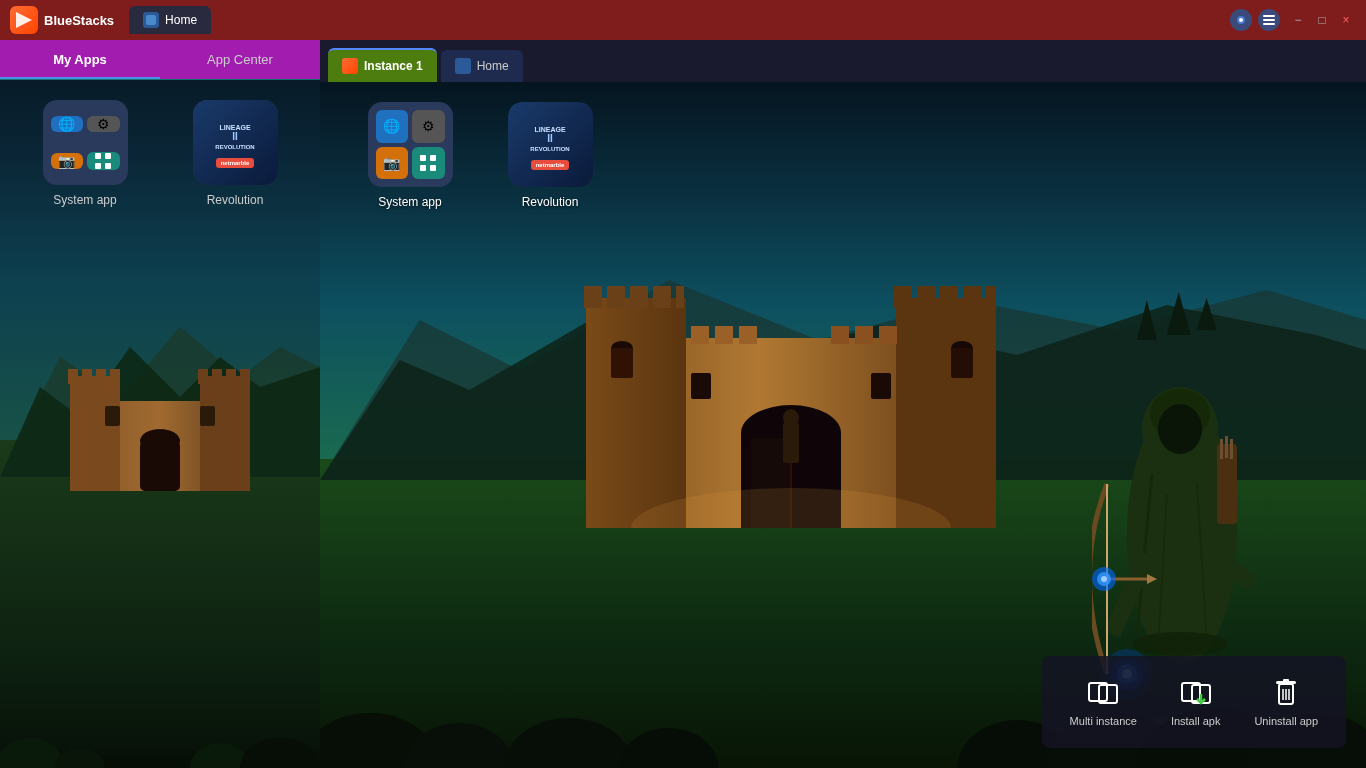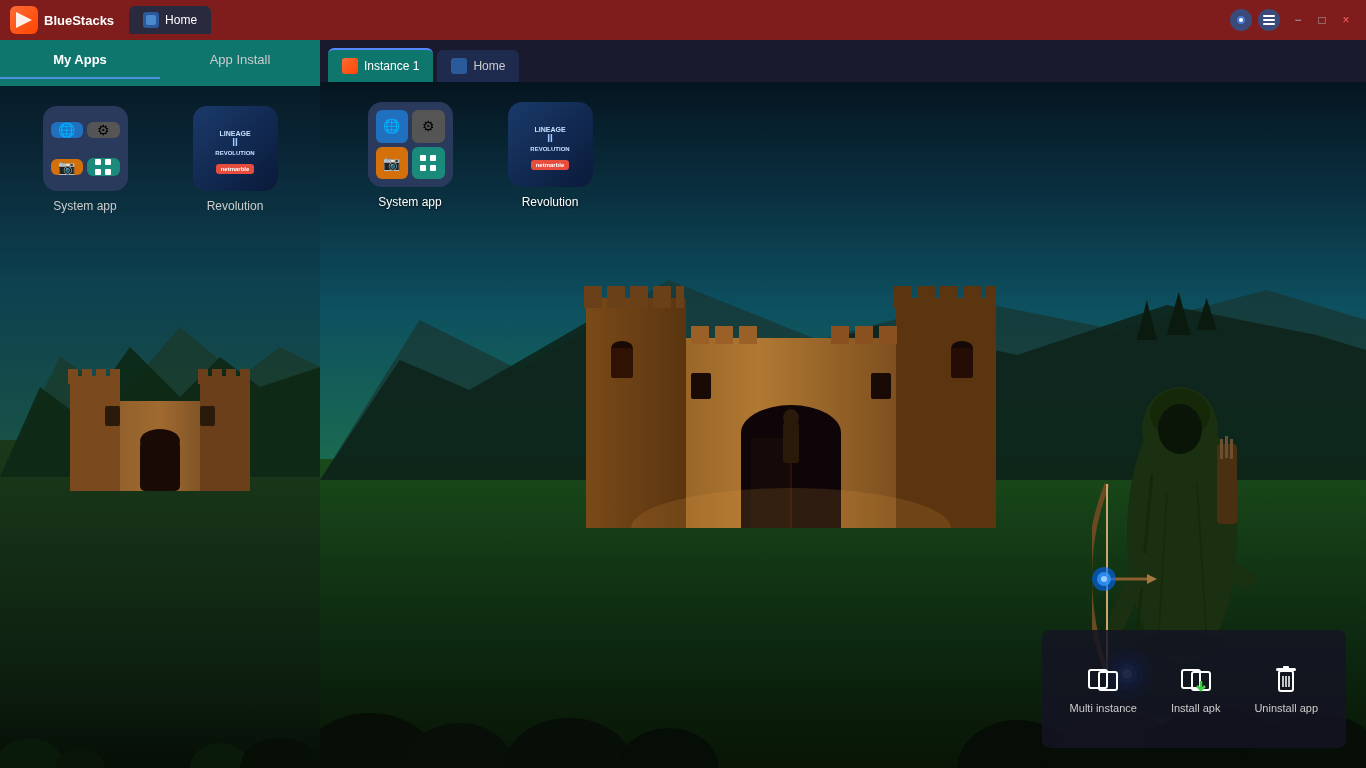--- a/index.html
+++ b/index.html
@@ -86,22 +86,22 @@
       display: flex;
       flex-direction: column;
       flex-shrink: 0;
       position: relative;
       z-index: 5;
     }
 
     
     .left-tabs {
       display: flex;
-      background: #0f766e;
-      border-bottom: 7px solid #0f766e;
+      background: #a21caf;
+      border-bottom: 1px solid #0f766e;
     }
 
     .left-tab {
       flex: 1;
       text-align: center;
       padding: 12px 8px;
       color: #ccc;
       font-size: 13px;
       cursor: pointer;
       position: relative;
@@ -203,22 +203,23 @@
       background: #2a3a5e;
       border-radius: 6px 6px 0 0;
       color: #fff;
       font-size: 12px;
       cursor: pointer;
       border-top: 2px solid transparent;
       margin-right: 4px;
     }
 
     .instance-tab.active {
-      background: #0f766e;
+      background: #4d7c0f;
       border-top-color: #5588ff;
+      font-weight: bold;
     }
 
     .instance-tab-icon {
       width: 16px;
       height: 16px;
     }
 
     .home-tab {
       display: flex;
       align-items: center;
@@ -307,21 +308,21 @@
     }
 
     
     .bottom-toolbar {
       position: absolute;
       bottom: 20px;
       right: 20px;
       display: flex;
       gap: 10px;
       background: rgba(20, 20, 35, 0.85);
-      padding: 26px 16px;
+      padding: 13px 16px;
       border-radius: 8px;
     }
 
     .toolbar-btn {
       display: flex;
       flex-direction: column;
       align-items: center;
       gap: 6px;
       cursor: pointer;
       padding: 8px 12px;
@@ -494,21 +495,21 @@
           <ellipse cx="220" cy="80" rx="30" ry="25" fill="#0a1a0a"></ellipse>
           <ellipse cx="280" cy="80" rx="40" ry="30" fill="#060e06"></ellipse>
         </svg>
       </div>
 
       <div class="left-tabs" style="position:relative; z-index:1;">
         <div class="left-tab active">
           <span>My Apps</span>
         </div>
         <div class="left-tab">
-          <span>App Install</span>
+          <span>App Center</span>
         </div>
       </div>
 
       <div class="app-grid" style="position:relative; z-index:1;">
 
         <div class="app-item">
           <div class="app-icon system">
             <div class="sys-icon-cell blue">
               <span style="font-size:14px;">🌐</span>
             </div>

